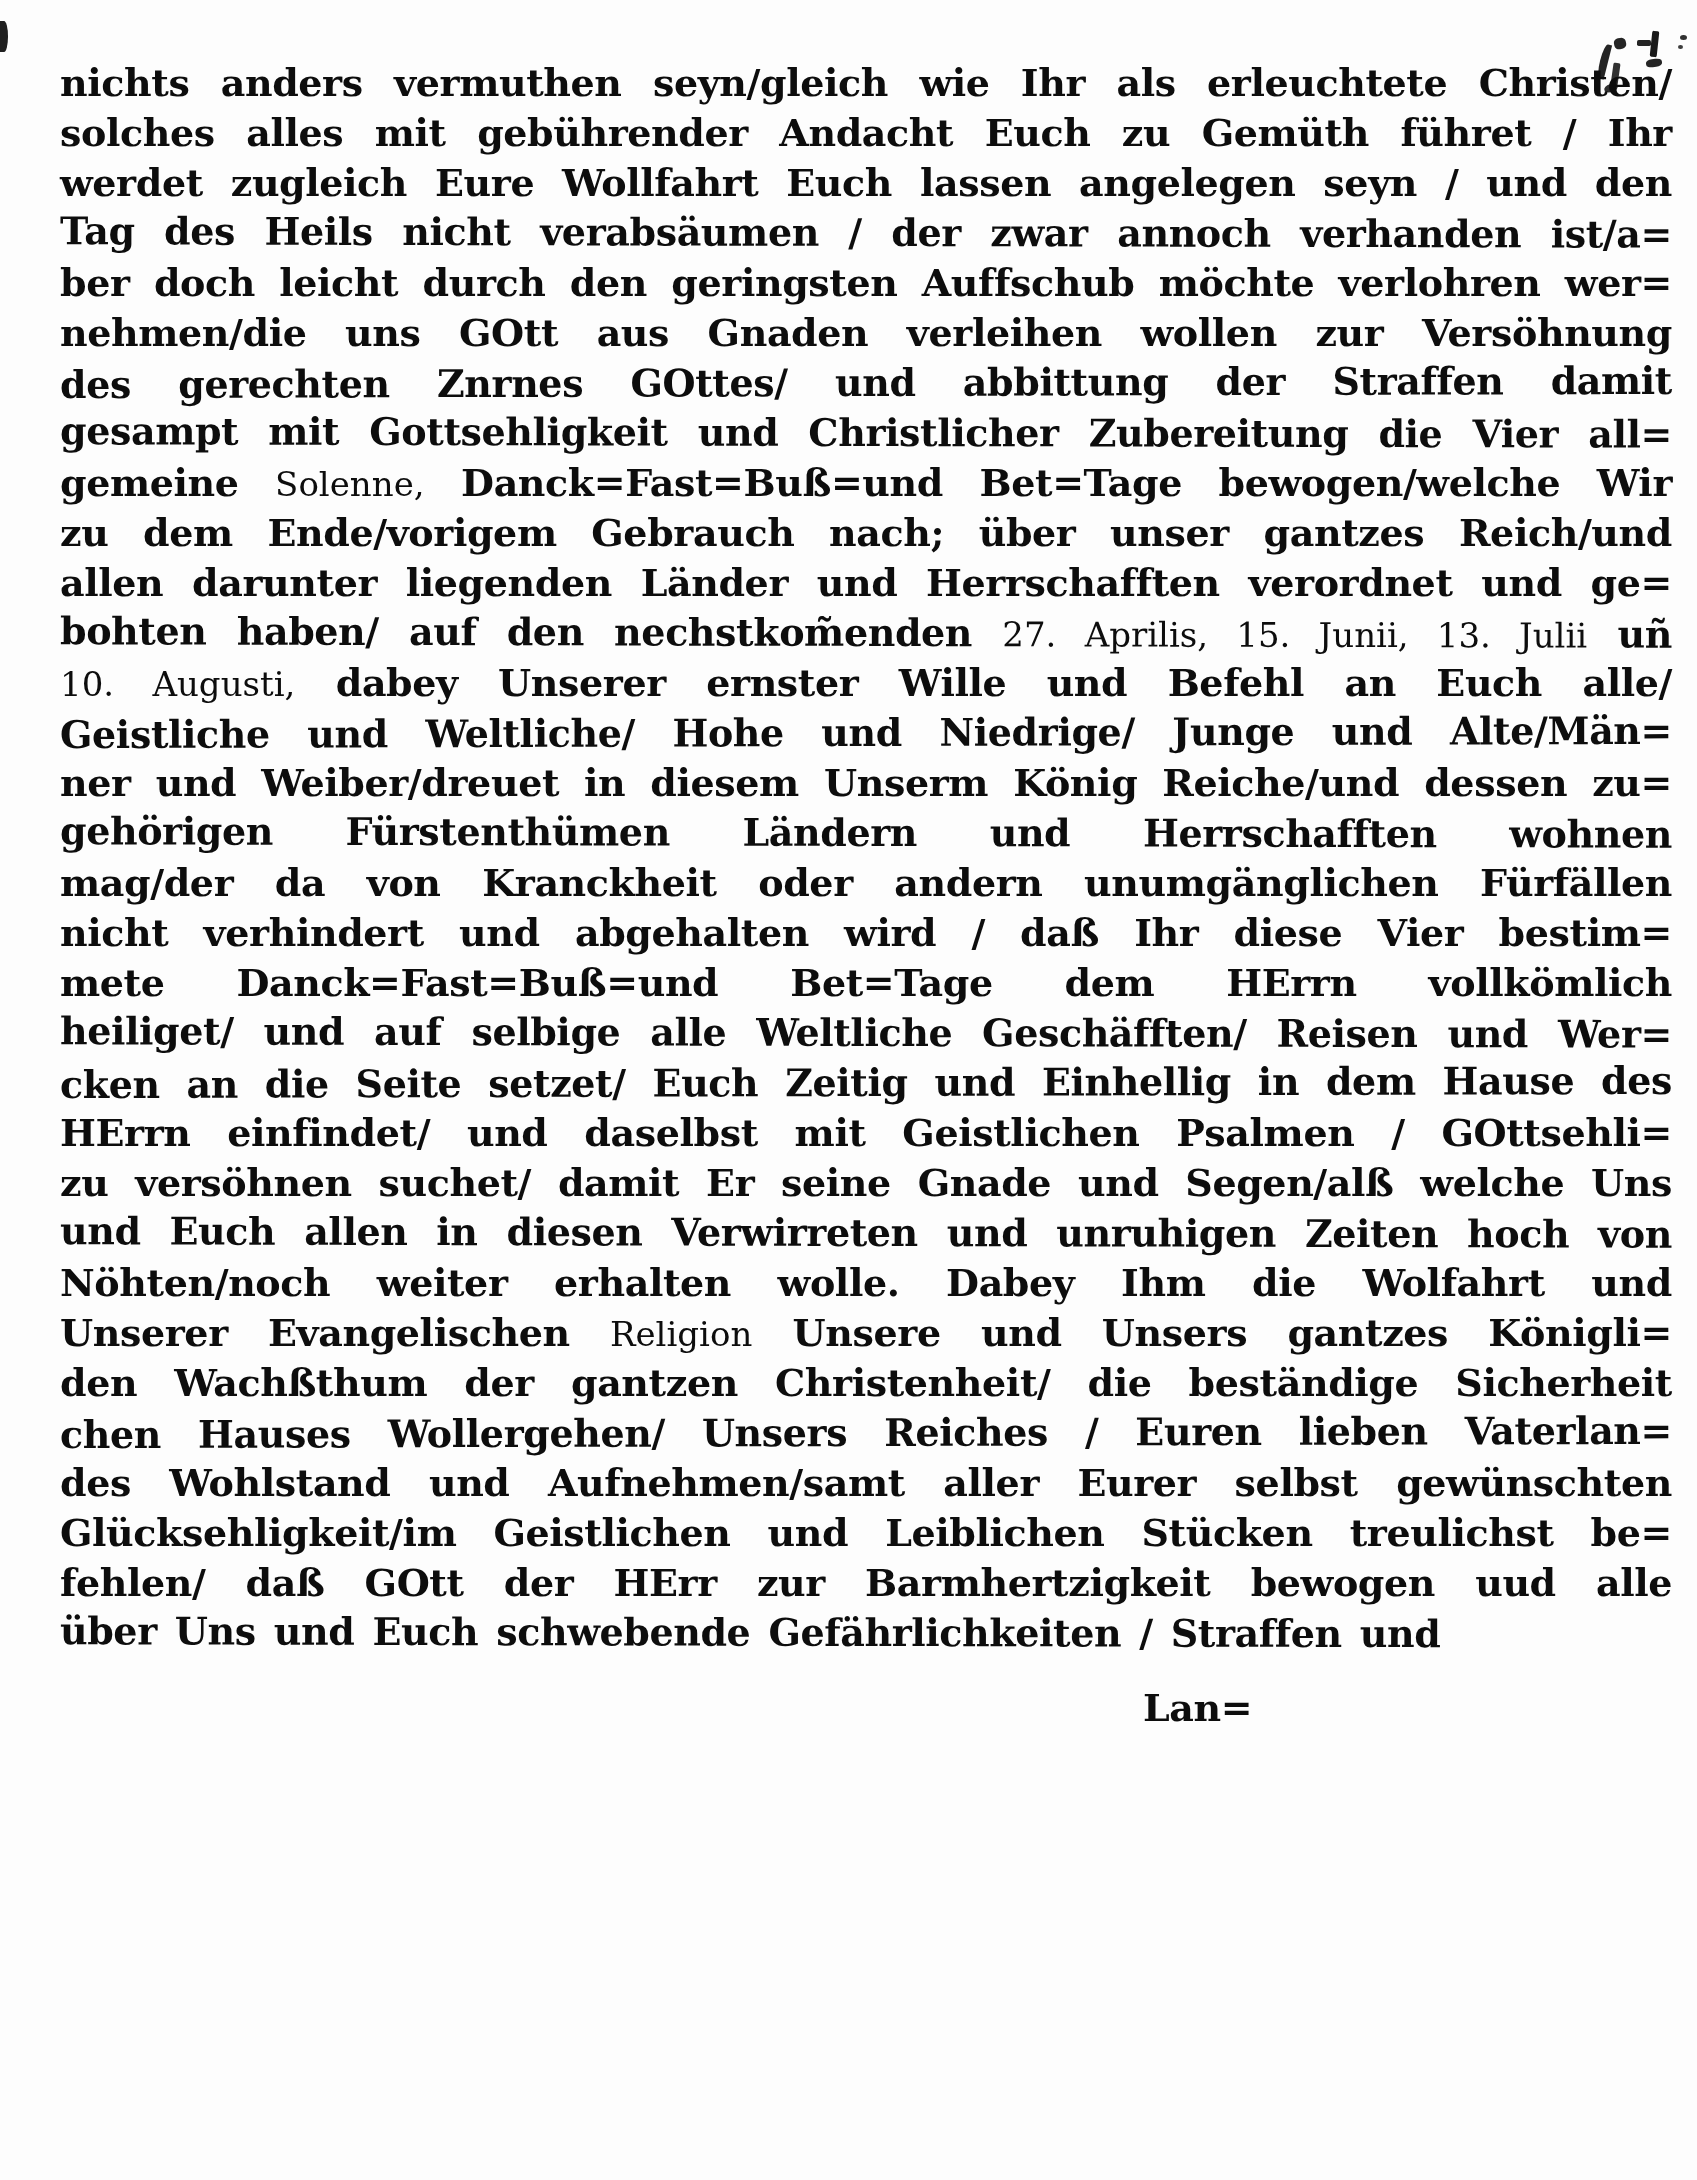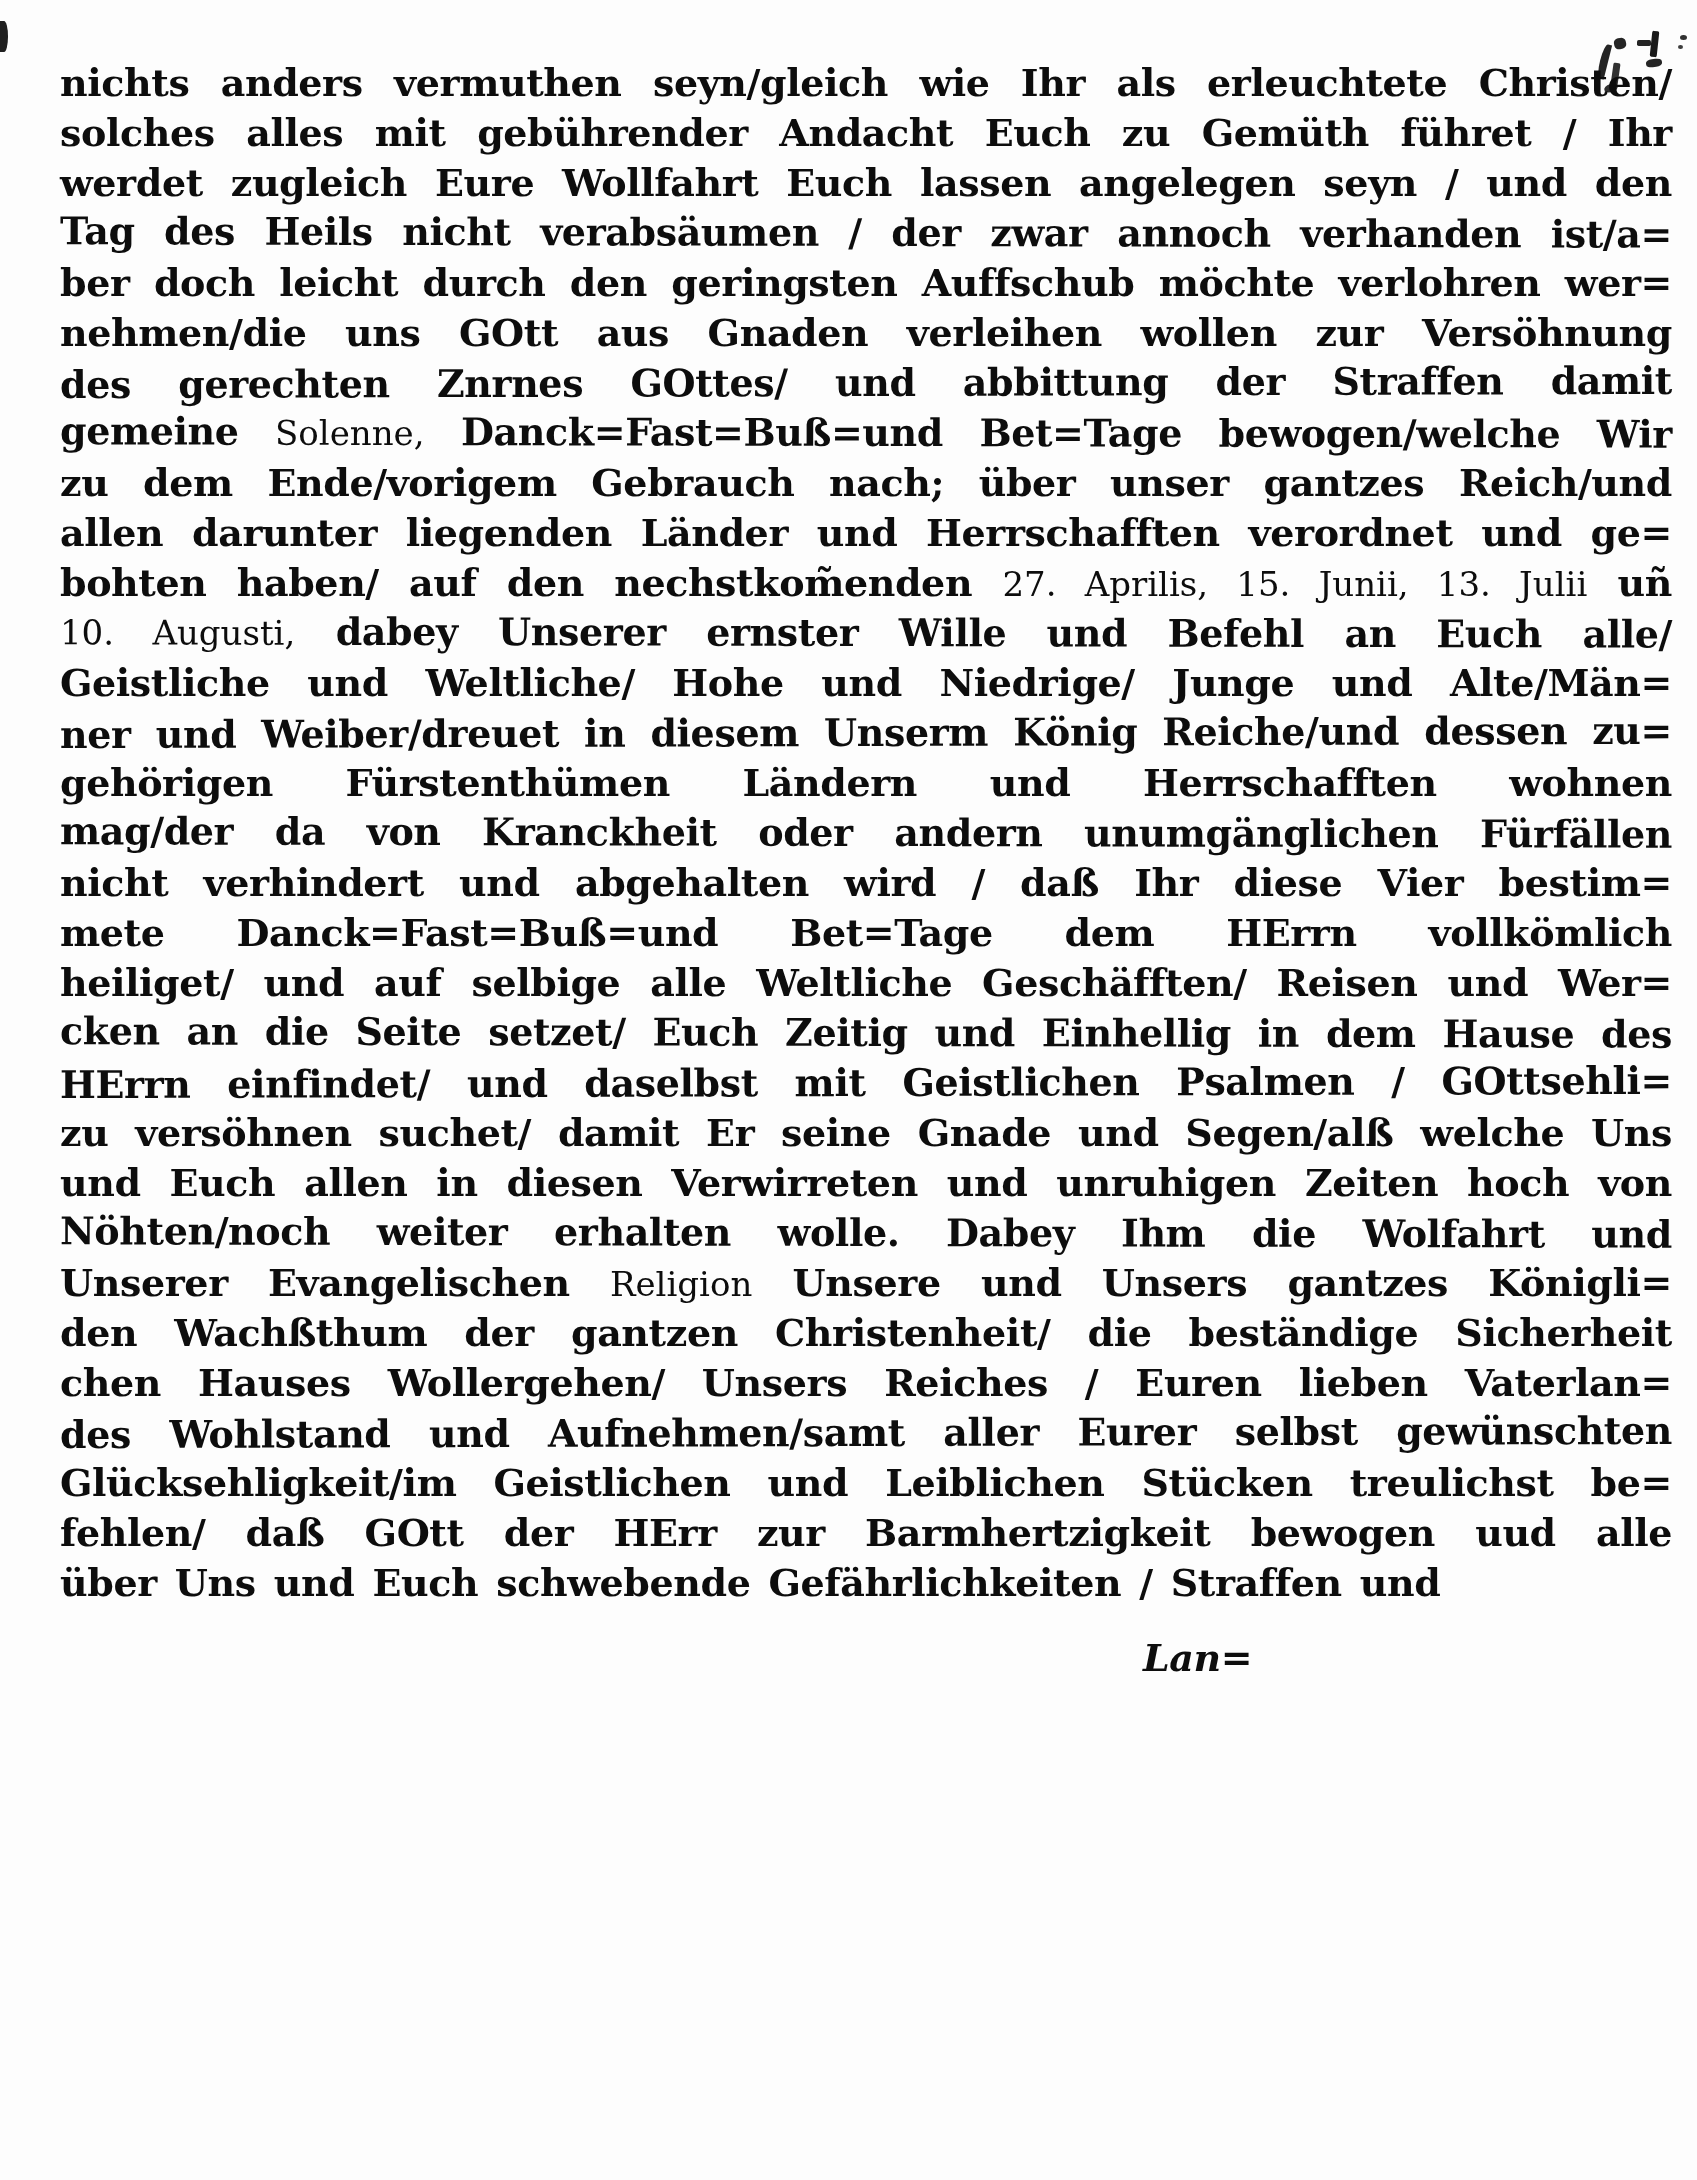--- a/index.html
+++ b/index.html
@@ -50,21 +50,20 @@
     text-align-last:left;
     word-spacing:5.2px;
   }
   .catchword-line{
     line-height:50px;
     height:50px;
     margin-top:24.5px;
     padding-left:1083px;
     text-align:left;
     text-align-last:left;
-    font-style:italic;
   }
   
   .mark{position:absolute;background:var(--ink);}
   .speck-left-edge{left:0;top:21px;width:7.9px;height:31px;border-radius:0 70% 70% 0;opacity:.92;}
   .smudge-9-a{left:1600px;top:44px;width:7.9px;height:35px;border-radius:50% 0 0 50%;transform:rotate(14deg);opacity:.9;}
   .smudge-9-b{left:1614px;top:38px;width:12.2px;height:10.5px;border-radius:40%;transform:rotate(-12deg);opacity:.9;}
   .smudge-9-c{left:1612px;top:63px;width:7px;height:23px;transform:rotate(8deg);border-radius:1.7px;opacity:.85;}
   .smudge-9-d{left:1604px;top:84px;width:14px;height:7.9px;border-radius:50%;transform:rotate(-18deg);opacity:.85;}
   .smudge-4-a{left:1651px;top:31px;width:7px;height:26px;transform:rotate(6deg);border-radius:1.7px;opacity:.95;}
   .smudge-4-b{left:1637px;top:40px;width:14px;height:6.1px;border-radius:1.7px;opacity:.9;}
@@ -90,20 +89,21 @@
 
   <div class="body-text">
     <div>
         <div class="line"><span class="fraktur">nichts anders vermuthen seyn/gleich wie Ihr als erleuchtete Christen/</span></div>
         <div class="line"><span class="fraktur">solches alles mit gebührender Andacht Euch zu Gemüth führet / Ihr</span></div>
         <div class="line"><span class="fraktur">werdet zugleich Eure Wollfahrt Euch lassen angelegen seyn / und den</span></div>
         <div class="line"><span class="fraktur">Tag des Heils nicht verabsäumen / der zwar annoch verhanden ist/a=</span></div>
         <div class="line"><span class="fraktur">ber doch leicht durch den geringsten Auffschub möchte verlohren wer=</span></div>
         <div class="line"><span class="fraktur">nehmen/die uns GOtt aus Gnaden verleihen wollen zur Versöhnung</span></div>
         <div class="line"><span class="fraktur">des gerechten Znrnes GOttes/ und abbittung der Straffen damit</span></div>
+        <div class="line"><span class="fraktur">gesampt mit Gottsehligkeit und Christlicher Zubereitung die Vier all=</span></div>
         <div class="line"><span class="fraktur">gemeine </span><span class="antiqua">Solenne,</span><span class="fraktur"> Danck=Fast=Buß=und Bet=Tage bewogen/welche Wir</span></div>
         <div class="line"><span class="fraktur">zu dem Ende/vorigem Gebrauch nach; über unser gantzes Reich/und</span></div>
         <div class="line"><span class="fraktur">allen darunter liegenden Länder und Herrschafften verordnet und ge=</span></div>
         <div class="line"><span class="fraktur">bohten haben/ auf den nechstkom̃enden </span><span class="antiqua">27. Aprilis, 15. Junii, 13. Julii</span><span class="fraktur"> uñ</span></div>
         <div class="line"><span class="antiqua">10. Augusti,</span><span class="fraktur"> dabey Unserer ernster Wille und Befehl an Euch alle/</span></div>
         <div class="line"><span class="fraktur">Geistliche und Weltliche/ Hohe und Niedrige/ Junge und Alte/Män=</span></div>
         <div class="line"><span class="fraktur">ner und Weiber/dreuet in diesem Unserm König Reiche/und dessen zu=</span></div>
         <div class="line"><span class="fraktur">gehörigen Fürstenthümen Ländern und Herrschafften wohnen</span></div>
         <div class="line"><span class="fraktur">mag/der da von Kranckheit oder andern unumgänglichen Fürfällen</span></div>
         <div class="line"><span class="fraktur">nicht verhindert und abgehalten wird / daß Ihr diese Vier bestim=</span></div>

